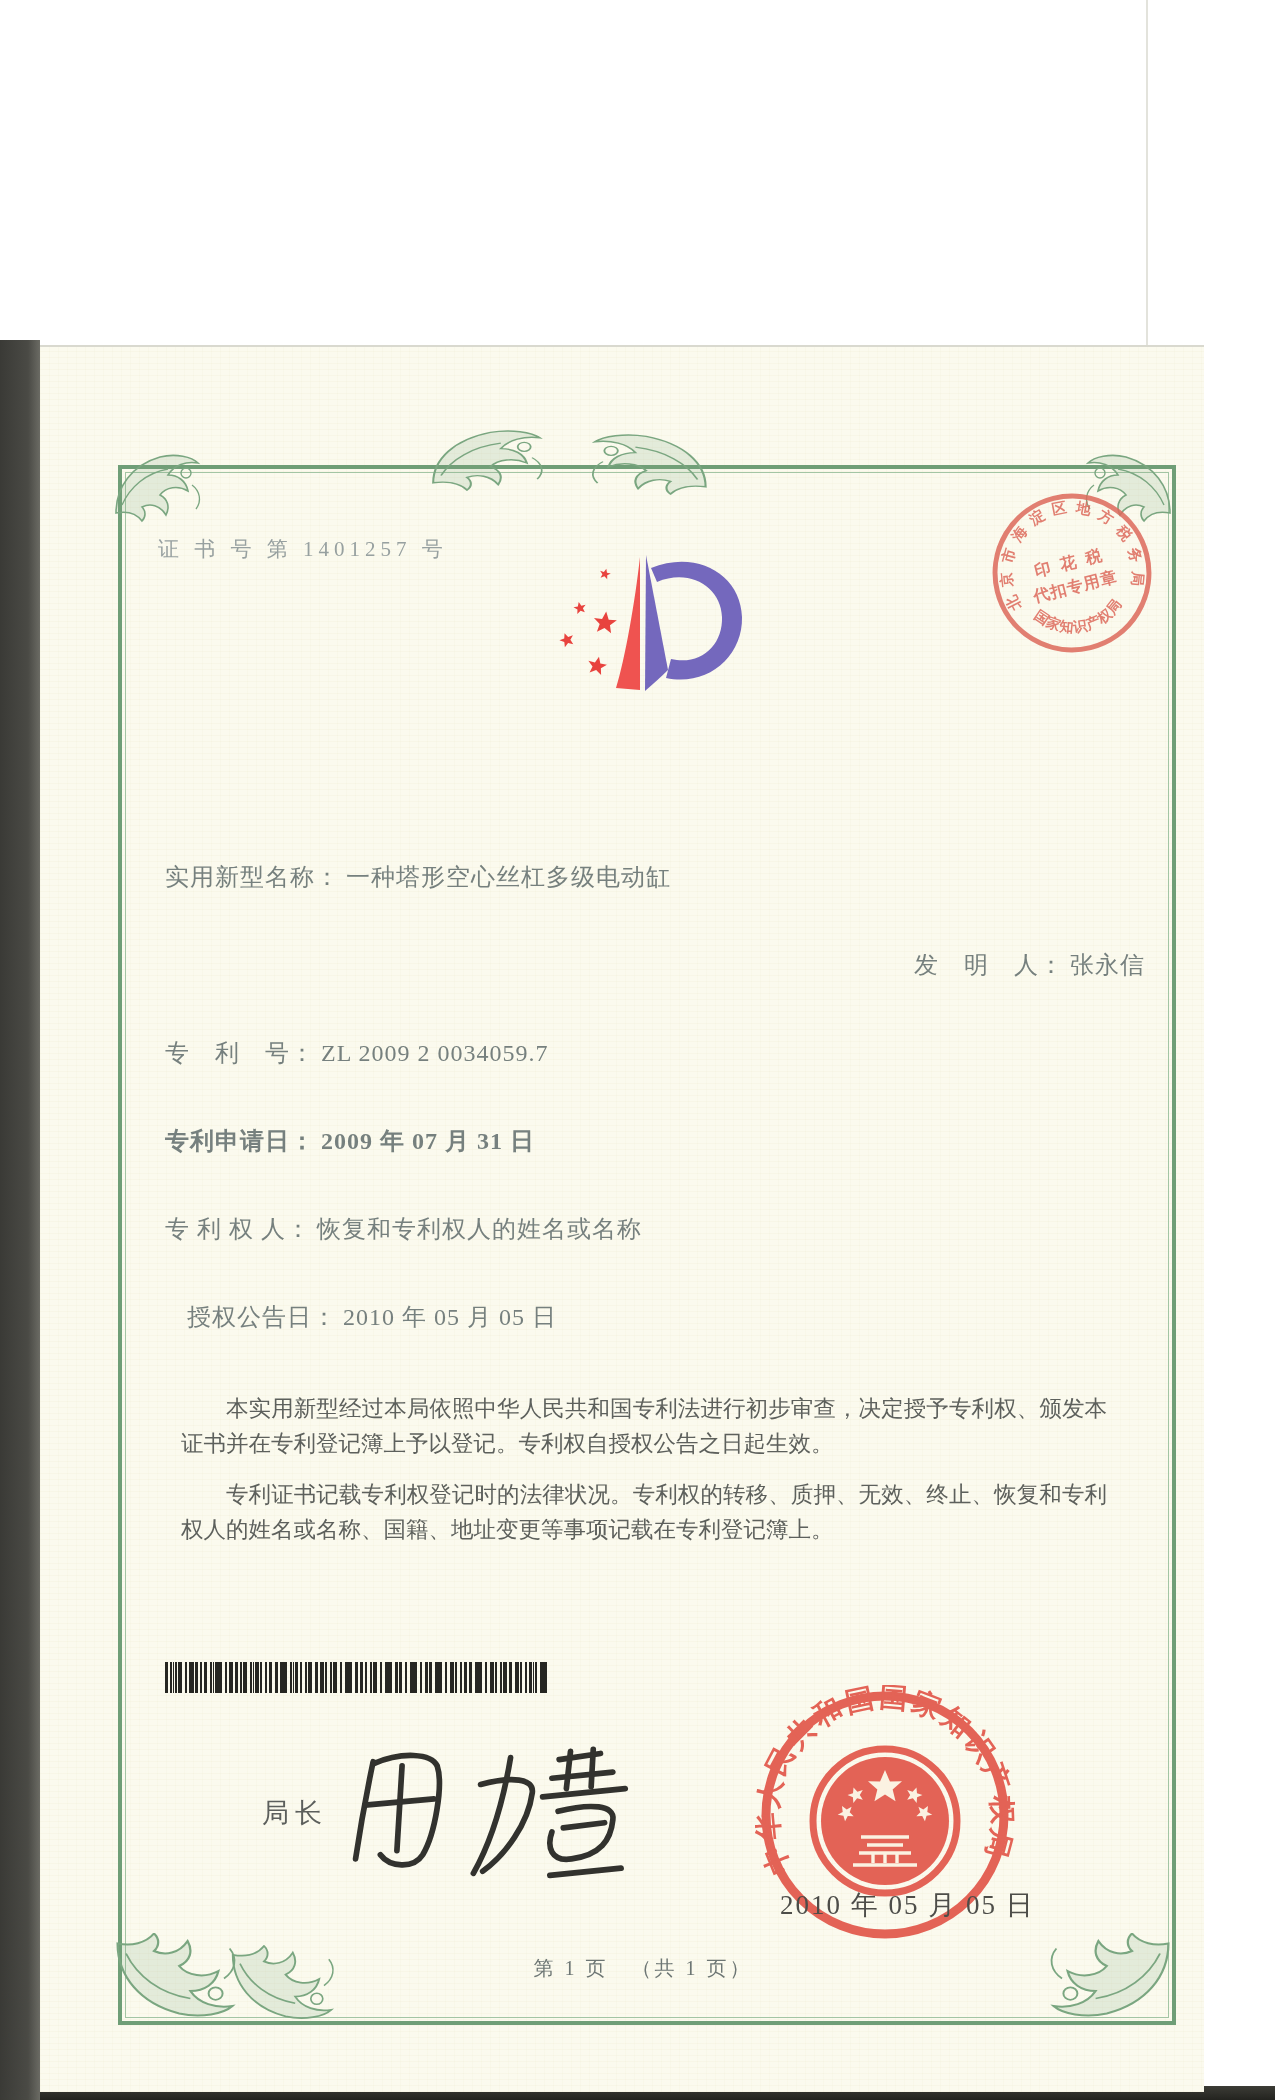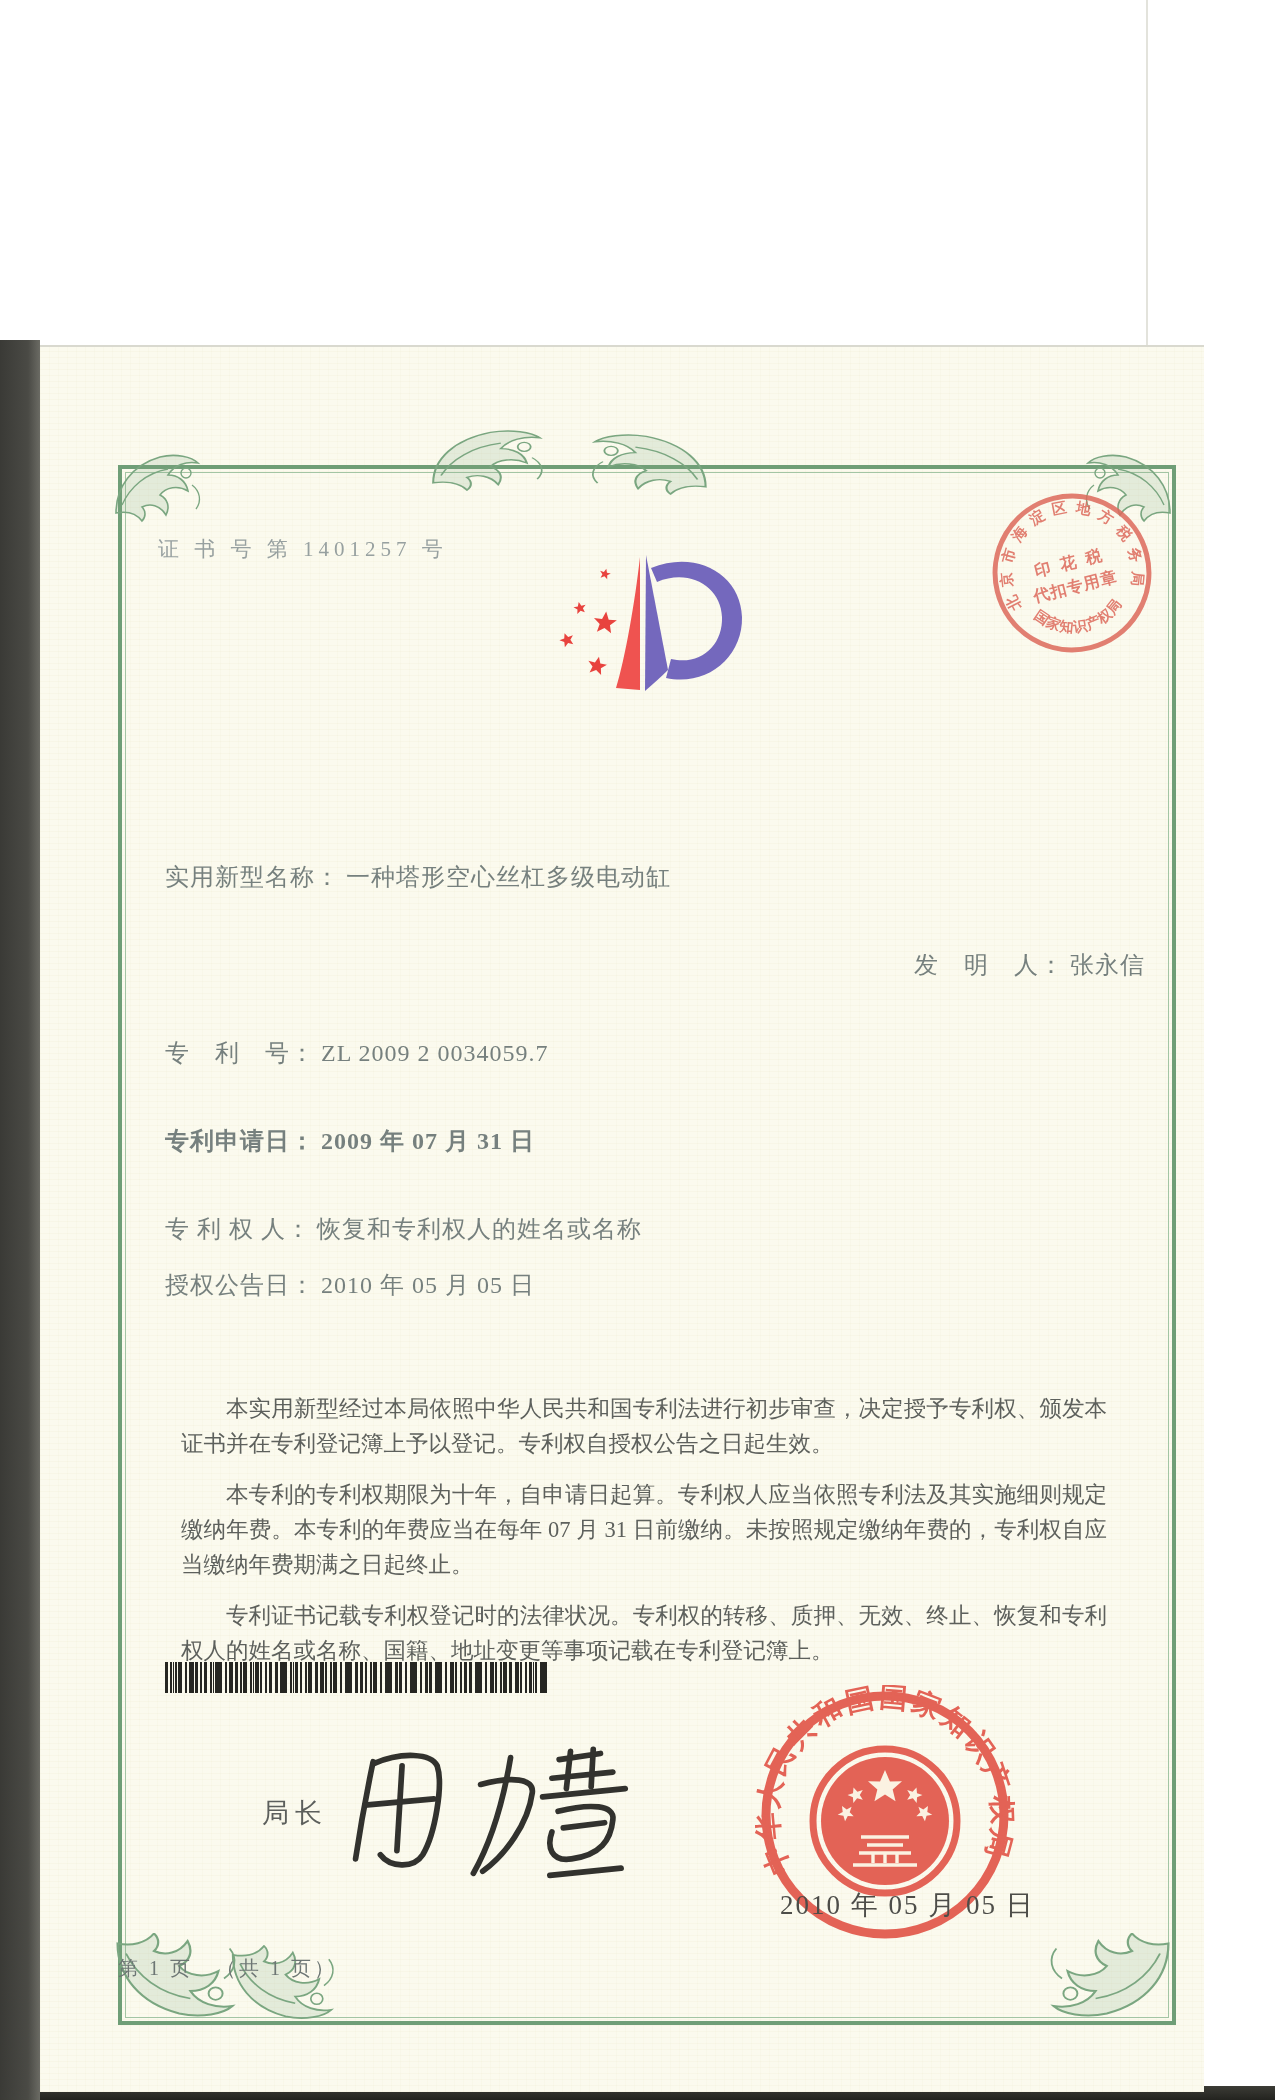--- a/index.html
+++ b/index.html
@@ -58,21 +58,21 @@
     letter-spacing:16px;text-indent:16px;
   }
 
   .field{
     position:absolute;left:125px;width:980px;
     font-size:24px;color:#76807e;letter-spacing:1px;
     white-space:nowrap;
   }
   .field .value{margin-left:6px;}
   .f0{top:514px;} .f1{top:602px;text-align:right;} .f2{top:690px;}
-  .f3{top:778px;font-weight:bold;} .f4{top:866px;} .f5{top:922px;}
+  .f3{top:778px;font-weight:bold;} .f4{top:866px;} .f5{top:954px;margin-left:22px;}
 
   .body-text{
     position:absolute;left:125px;top:1028px;width:958px;
     font-size:22.5px;line-height:35px;color:#5d605c;
     text-align:justify;
   }
   .body-text p{margin:16px;text-indent:2em;}
 
   .barcode{
     position:absolute;left:125px;top:1315px;width:382px;height:31px;
@@ -93,21 +93,21 @@
   .issue-date{
     position:absolute;left:740px;top:1540px;width:260px;
     font-size:27px;color:#4d4d49;letter-spacing:2px;white-space:nowrap;
     z-index:5;
   }
 
   .tax-stamp{position:absolute;left:946px;top:140px;width:172px;height:172px;opacity:0.85;}
 
   .footer{
     position:absolute;left:78px;top:1608px;width:1050px;
-    text-align:left;
+    text-align:center;
     font-size:20px;color:#6d7674;letter-spacing:3px;
   }
 </style>
 </head>
 <body>
 
 <svg width="0" height="0" style="position:absolute" aria-hidden="true">
   <defs>
     <g id="star5">
       <polygon points="0,-10 2.9,-3.2 10,-3.4 4.5,1.4 6.2,8.4 0,4.4 -6.2,8.4 -4.5,1.4 -10,-3.4 -2.9,-3.2"></polygon>
@@ -185,21 +185,20 @@
     </div>
     <div class="field f4">
       <span class="label">专 利 权 人：</span><span class="value">恢复和专利权人的姓名或名称</span>
     </div>
     <div class="field f5">
       <span class="label">授权公告日：</span><span class="value">2010 年 05 月 05 日</span>
     </div>
 
     <div class="body-text">
       <p>本实用新型经过本局依照中华人民共和国专利法进行初步审查，决定授予专利权、颁发本证书并在专利登记簿上予以登记。专利权自授权公告之日起生效。</p>
-      <p>本专利的专利权期限为十年，自申请日起算。专利权人应当依照专利法及其实施细则规定缴纳年费。本专利的年费应当在每年 07 月 31 日前缴纳。未按照规定缴纳年费的，专利权自应当缴纳年费期满之日起终止。</p>
       <p>专利证书记载专利权登记时的法律状况。专利权的转移、质押、无效、终止、恢复和专利权人的姓名或名称、国籍、地址变更等事项记载在专利登记簿上。</p>
     </div>
 
     <div class="barcode"></div>
 
     <div class="director-label">局长</div>
 
     <svg class="signature" viewBox="0 0 300 150" aria-label="田力普">
       <g fill="none" stroke="#32322e" stroke-width="5.5" stroke-linecap="round" stroke-linejoin="round">
         <path d="M34,22 C26,60 20,96 17,116"></path>

